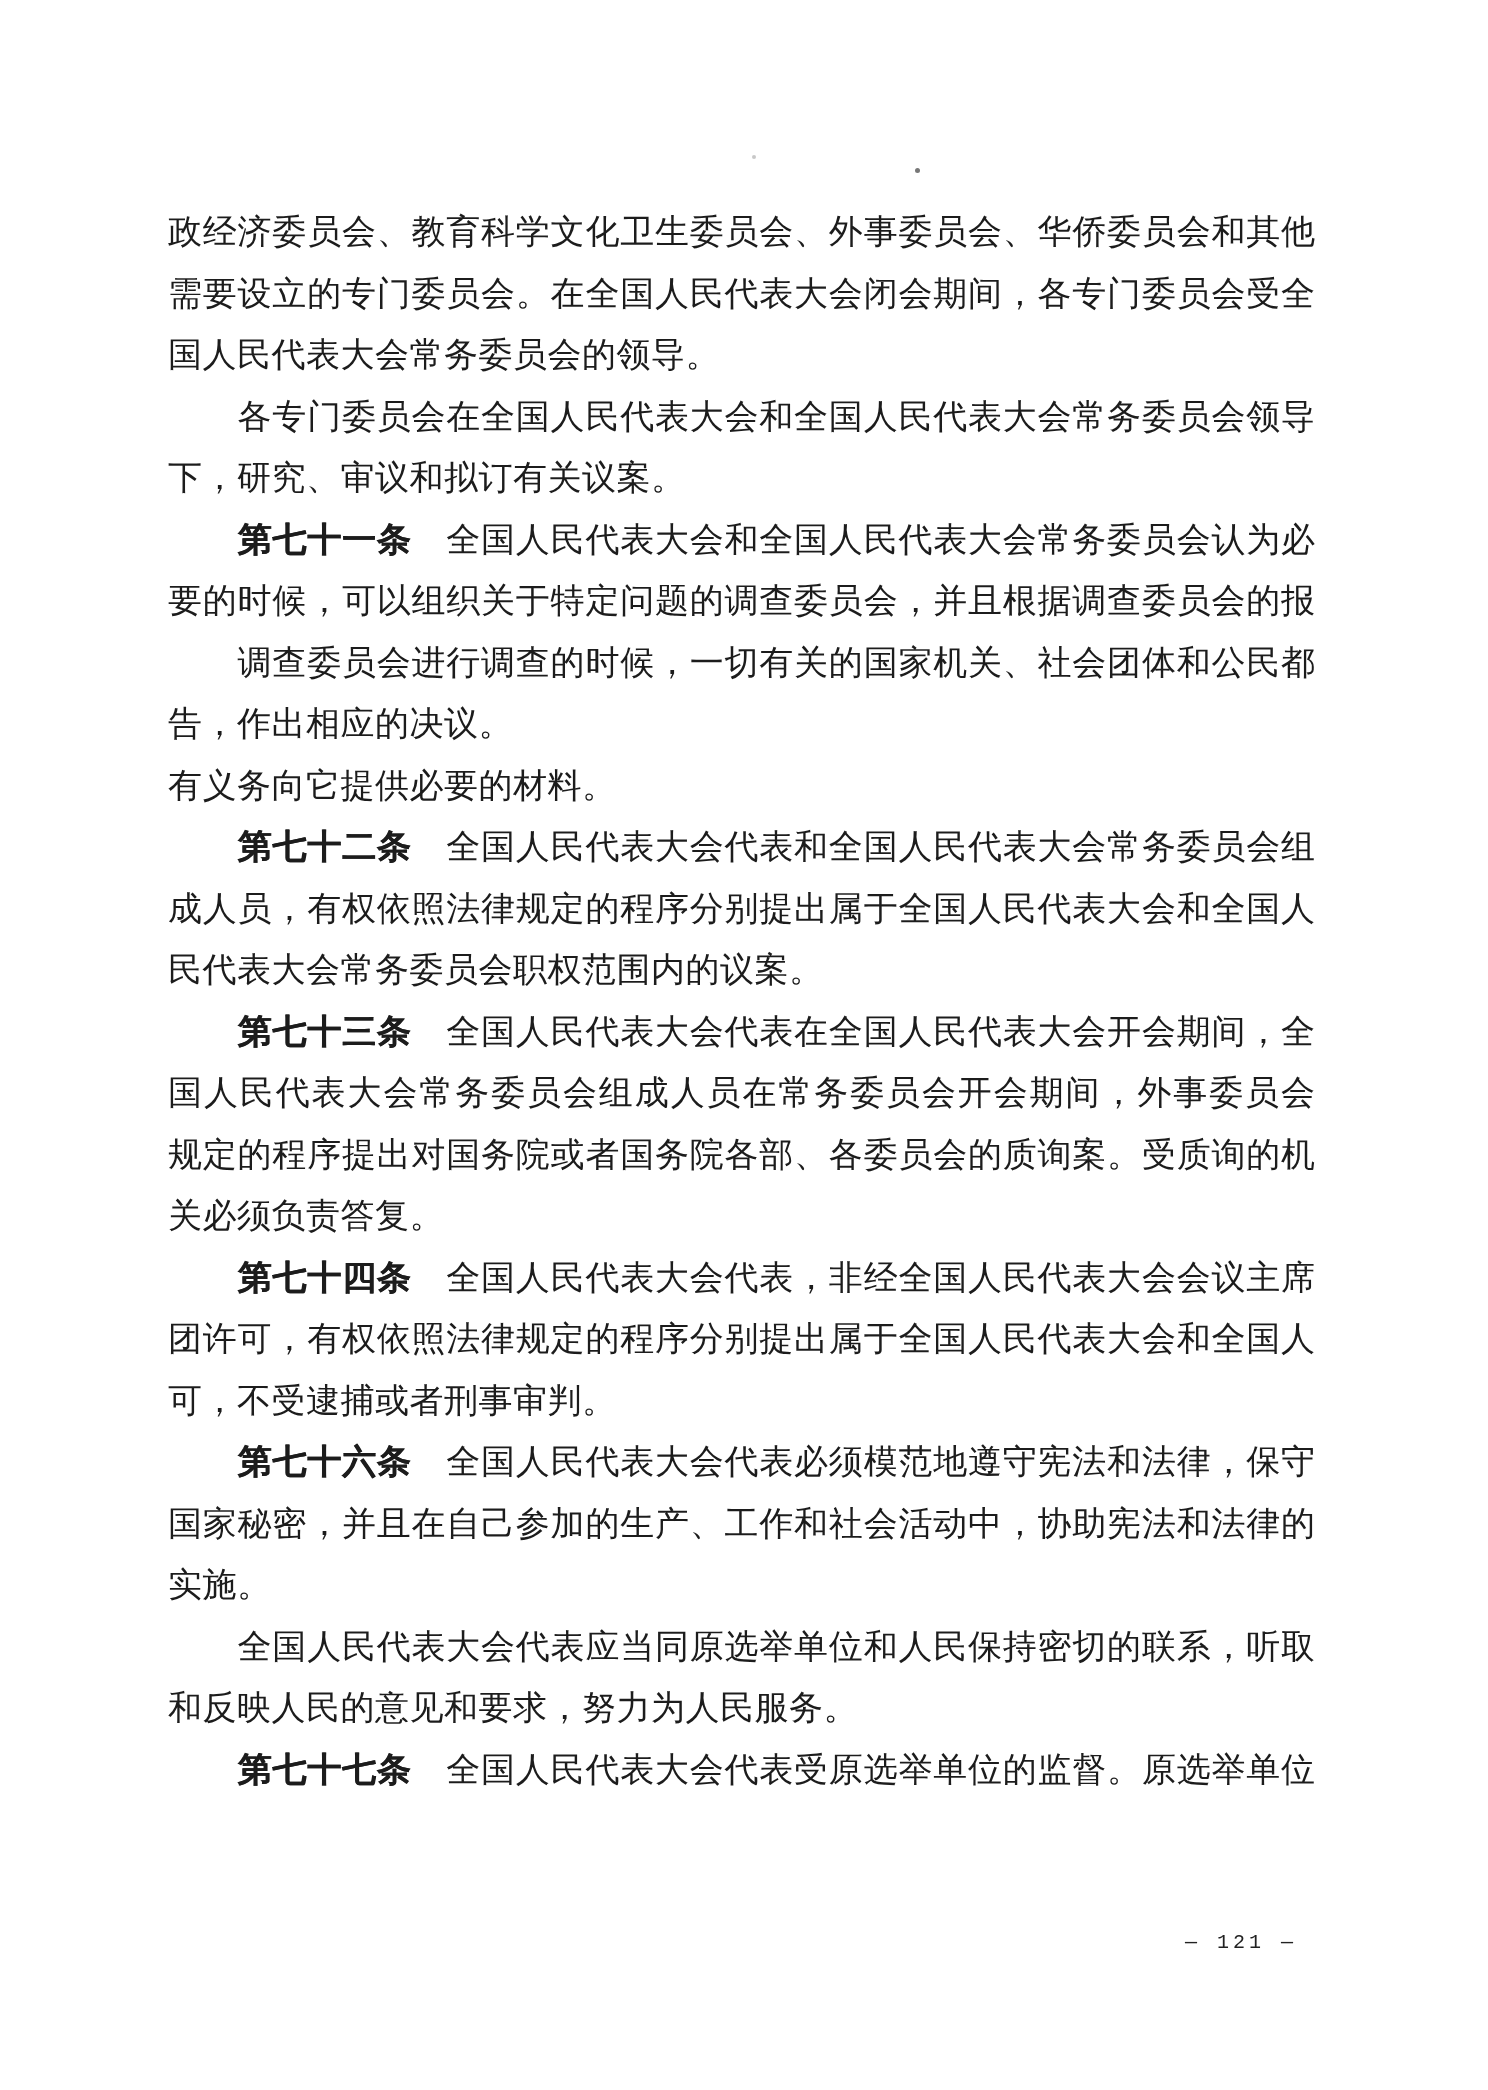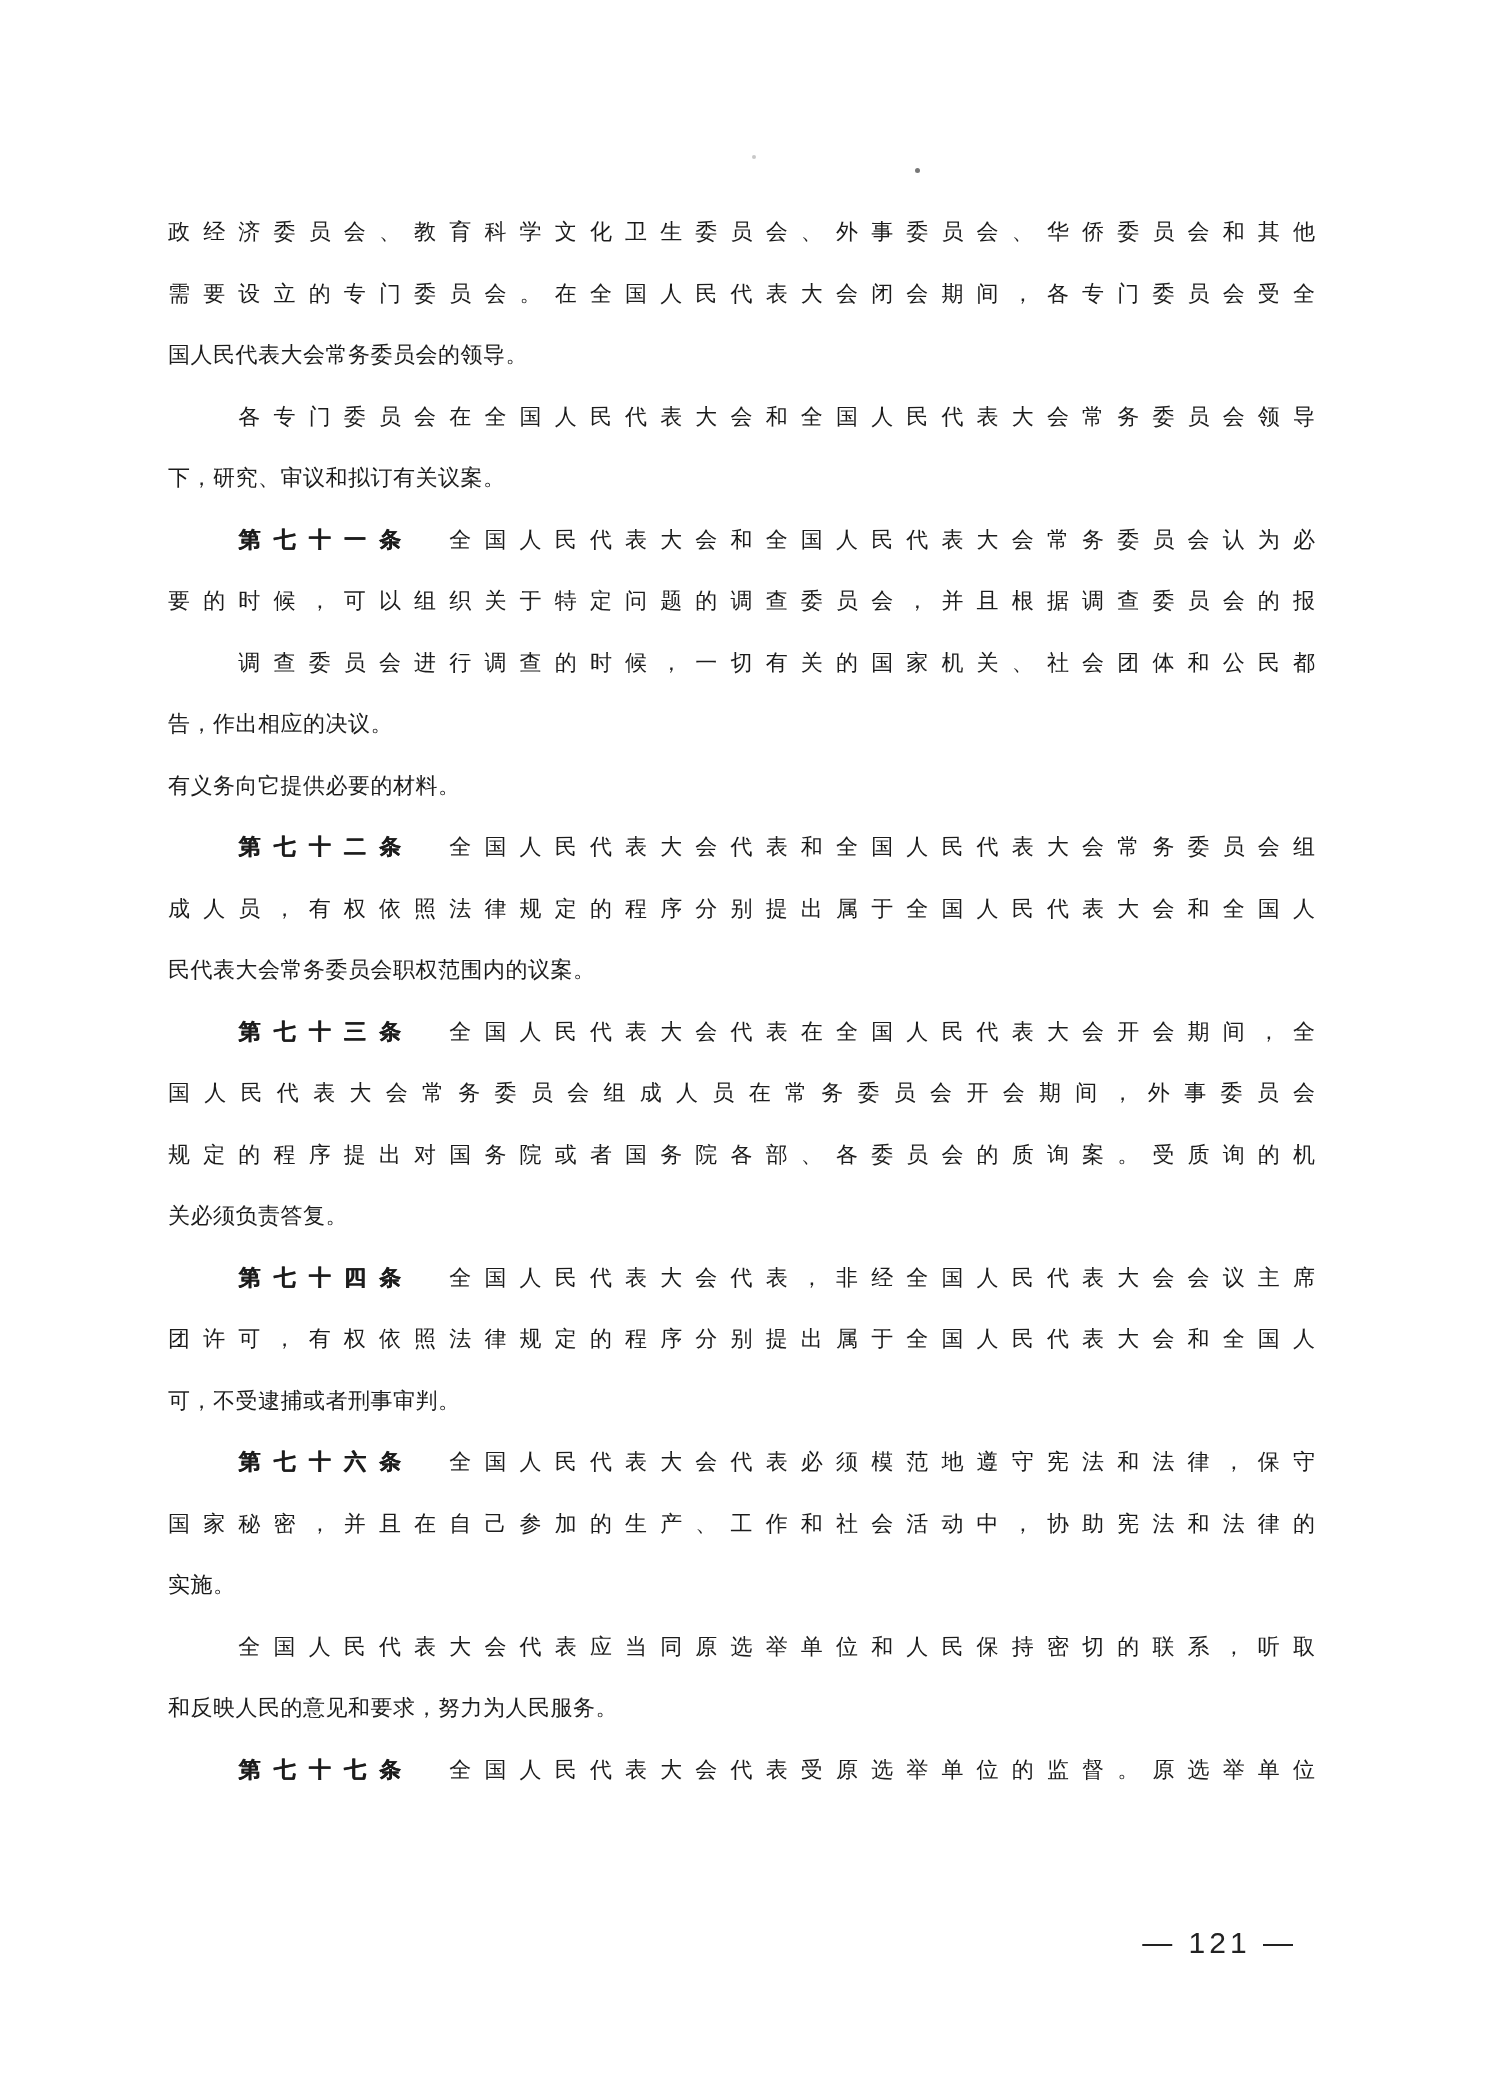--- a/index.html
+++ b/index.html
@@ -17,21 +17,21 @@
     color: #1c1c1c;
     overflow: hidden;
   }
   .text-block {
     position: absolute;
     left: 168px;
     top: 201px;
     width: 1147px;
   }
   .line {
-    font-size: 22px;
+    font-size: 34px;
     height: 61.5px;
     line-height: 61.5px;
     text-align: left;
     white-space: nowrap;
     letter-spacing: 0.5px;
   }
   .line.full {
     white-space: normal;
     text-align: justify;
     text-align-last: justify;
@@ -40,25 +40,25 @@
   .art {
     font-weight: 700;
     
     text-shadow: 0.6px 0 0 currentColor;
     margin-top: 40px;
   }
   .page-number {
     position: absolute;
     top: 1926px;
     right: 191px;
-    font-size: 30px;
+    font-size: 20px;
     line-height: 34px;
     letter-spacing: 4px;
     color: #222222;
-    font-family: Liberation Sans, sans-serif;
+    font-family: Liberation Mono, monospace;
     white-space: nowrap;
   }
   .speck {
     position: absolute;
     border-radius: 50%;
   }
   .speck.s1 { left: 752px; top: 155px; width: 4px; height: 4px; background: #9a9a9a; opacity: .55; }
   .speck.s2 { left: 915px; top: 168px; width: 5px; height: 5px; background: #555555; opacity: .8; }
 </style>
 </head>

